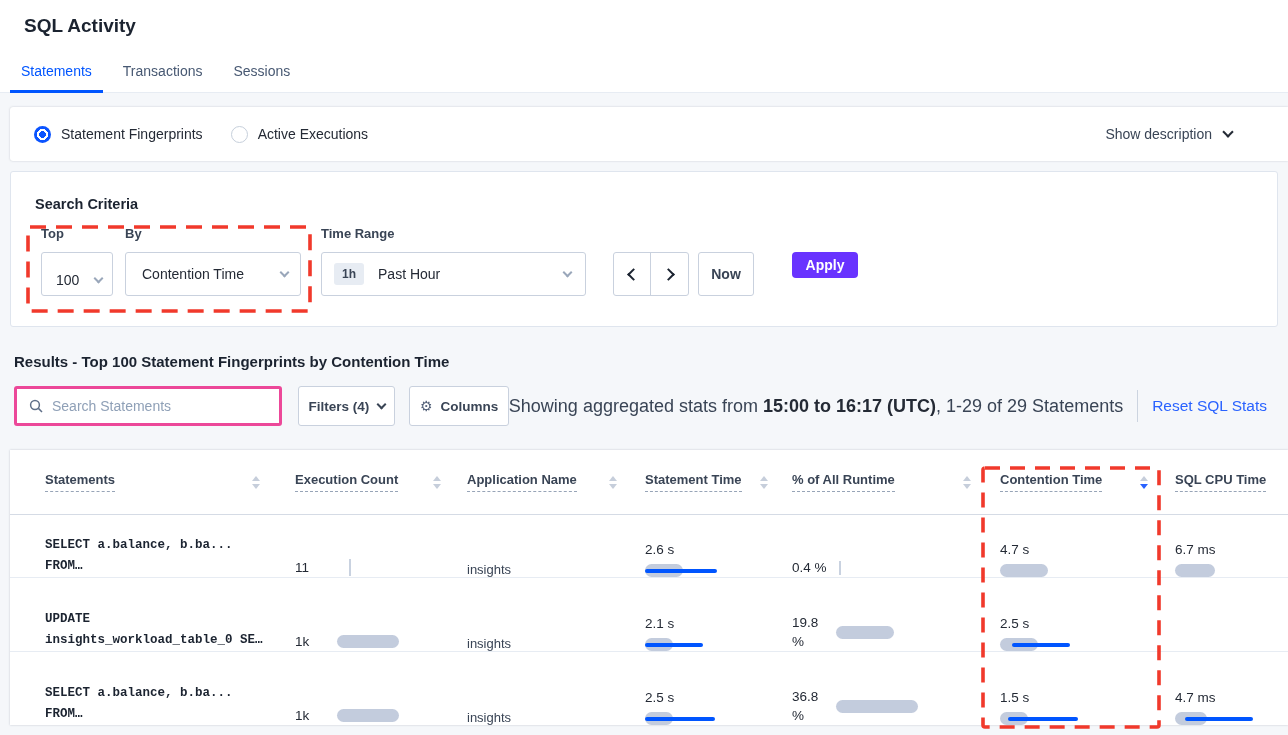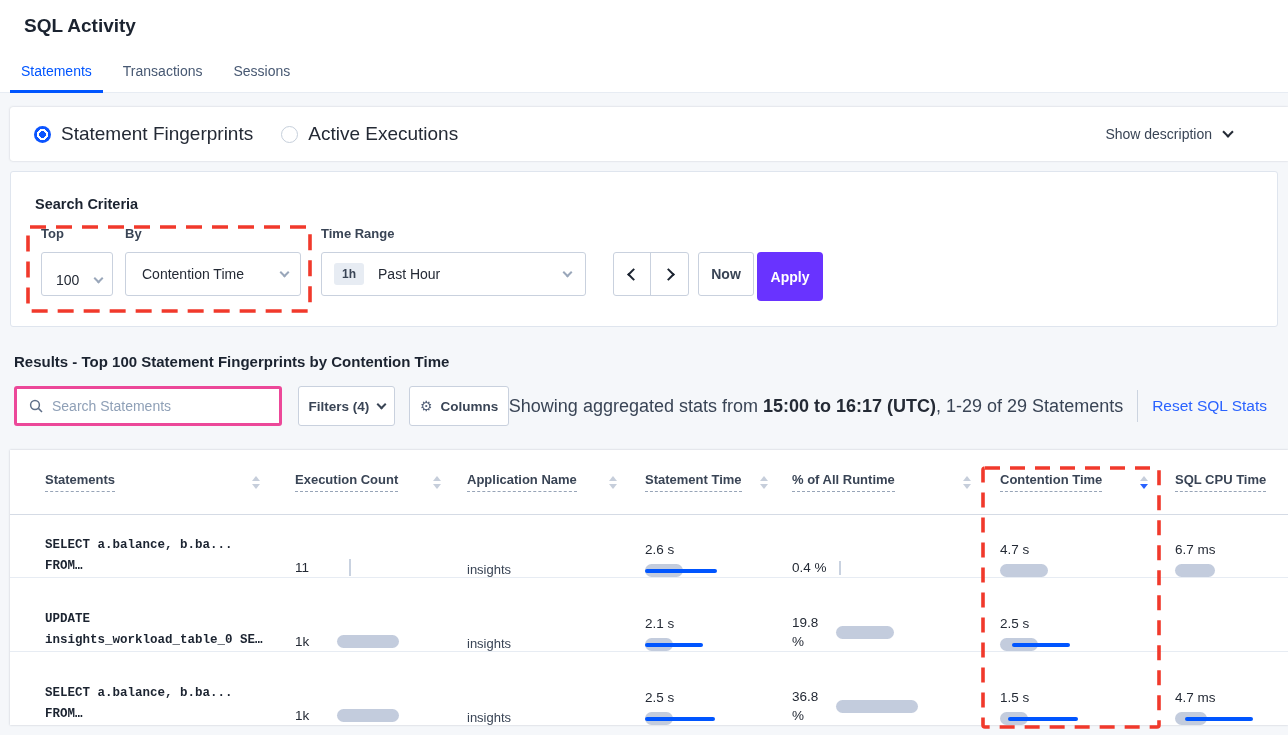--- a/index.html
+++ b/index.html
@@ -12,21 +12,21 @@
   .tabs{display:flex;padding-left:10px;background:#fff;border-bottom:1px solid #e7ecf3}
   .tab{padding:13px 11px;font-size:14px;color:#475872;position:relative;cursor:pointer;margin-right:9px}
   .tab.active{color:#0055ff}
   .tab.active::after{content:"";position:absolute;left:0;right:0;bottom:-1px;height:3px;background:#0055ff}
 
   .gray{padding-top:14px}
 
   
   .card-radios{margin-left:10px;height:54px;background:#fff;border-radius:3px 0 0 3px;
     box-shadow:0 0 2px rgba(50,60,80,.25);display:flex;align-items:center;padding:0 24px}
-  .radio-opt{display:flex;align-items:center;margin-right:28px;font-size:19px;color:#242a35;cursor:pointer}
+  .radio-opt{display:flex;align-items:center;margin-right:28px;font-size:14px;color:#242a35;cursor:pointer}
   .radio{width:17px;height:17px;border-radius:50%;margin-right:10px;flex:0 0 auto}
   .radio.sel{background:radial-gradient(circle at center,#0b54ff 0 3.4px,#fff 3.4px 5.4px,#0b54ff 5.4px 8.5px)}
   .radio.unsel{background:#fff;border:1px solid #c6cfdb}
   .show-desc{margin-left:auto;display:flex;align-items:center;font-size:14px;color:#394455;padding-right:32px;cursor:pointer}
   .chev{width:8px;height:8px;border-right:2px solid #394455;border-bottom:2px solid #394455;transform:rotate(45deg);margin-left:12px;margin-top:-4px}
   .chev.sm{width:7px;height:7px;border-color:#9aa7ba;margin-left:0}
   .chev.dark{border-color:#242a35}
 
   
   .card-criteria{margin:10px 10px 0;height:156px;background:#fff;border:1px solid #dfe5ee;border-radius:3px;position:relative}
@@ -39,21 +39,21 @@
   .sel-by{left:114px;width:176px;padding:0 12px 0 16px;justify-content:space-between}
   .sel-tr{left:310px;width:265px;padding:0 14px 0 12px}
   .tr-badge{background:#e7ecf3;border-radius:3px;font-size:12px;font-weight:700;color:#394455;padding:4px 8px;margin-right:14px}
   .sel-tr .chev.sm{margin-left:auto}
   .navgroup{left:602px;width:76px;padding:0}
   .navbtn{width:38px;height:100%;display:flex;align-items:center;justify-content:center;cursor:pointer}
   .navbtn:first-child{border-right:1px solid #c9d1de}
   .chevL{width:9px;height:9px;border-left:2.5px solid #1b2330;border-bottom:2.5px solid #1b2330;transform:rotate(45deg);margin-left:3px}
   .chevR{width:9px;height:9px;border-right:2.5px solid #1b2330;border-bottom:2.5px solid #1b2330;transform:rotate(-45deg);margin-right:3px}
   .btn-now{left:687px;width:56px;justify-content:center;font-weight:600;color:#394455}
-  .btn-apply{position:absolute;left:746px;top:80px;width:66px;height:49px;background:#6933ff;border:none;border-radius:4px;
+  .btn-apply{position:absolute;left:781px;top:80px;width:66px;height:26px;background:#6933ff;border:none;border-radius:4px;
     color:#fff;font-size:14px;font-weight:700;cursor:pointer;font-family:inherit}
 
   
   .results-heading{margin:26px 0 0 14px;font-size:15px;font-weight:700;color:#1b2330}
   .toolbar{margin:16px 10px 0 14px;display:flex;align-items:center}
   .search-box{width:277px;height:40px;background:#fff;border:3px solid #ec4899;border-radius:3px;display:flex;align-items:center;padding:0 12px}
   .search-box input{border:none;outline:none;flex:1;font-size:14px;color:#242a35;margin-left:9px;font-family:inherit;background:transparent}
   .search-box input::placeholder{color:#8fa0b7}
   .btn{height:40px;background:#fff;border:1px solid #c9d1de;border-radius:3px;display:flex;align-items:center;justify-content:center;
     font-size:13.5px;font-weight:700;color:#394455;cursor:pointer;font-family:inherit}

